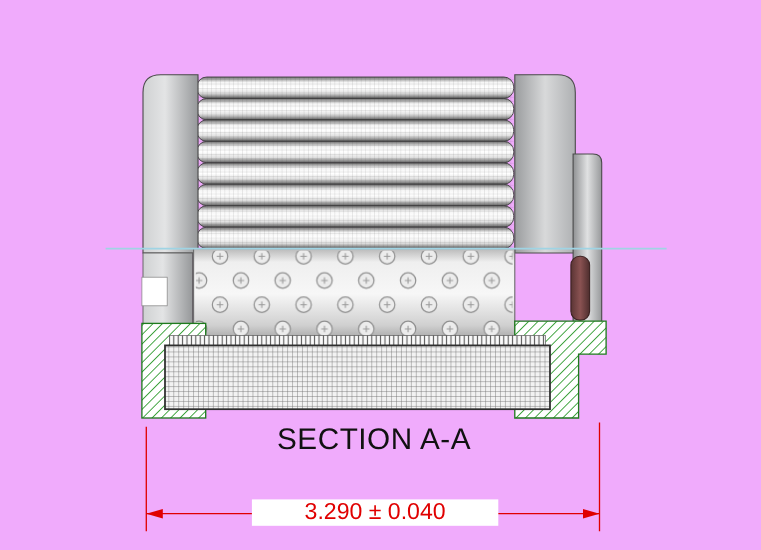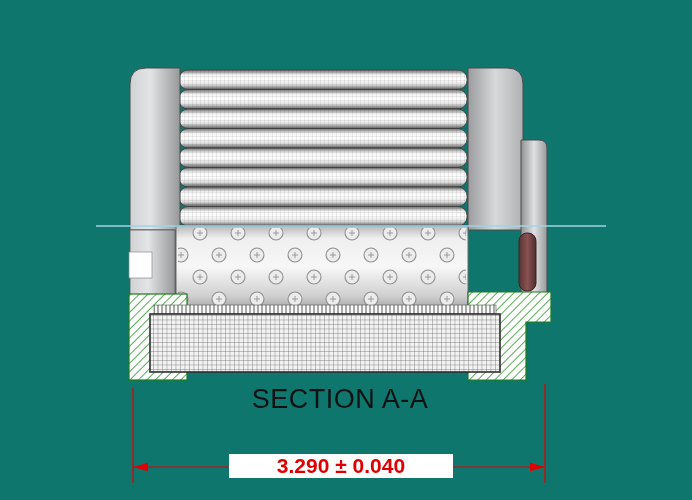--- a/index.html
+++ b/index.html
@@ -1,33 +1,33 @@
 <!DOCTYPE html>
 <html><head>
 <meta charset="utf-8">
 <style>
   html,body{margin:0;padding:0;background:#ffffff;}
   #canvas{
     position:relative;
     width:692px;height:500px;
-    background:#0f766e;
+    background:#f0abfc;
     overflow:hidden;
     font-family:"Liberation Sans", sans-serif;
   }
   #drawing-svg{position:absolute;left:0;top:0;}
   .overlay-text{position:absolute;text-align:center;white-space:nowrap;}
   #section-title{
     left:230px;top:384px;width:220px;
     font-size:27px;color:#111111;
     letter-spacing:0.5px;font-weight:500;
   }
   #dimension-text{
     left:229px;top:454px;width:220px;
     font-size:21px;color:#e00000;
-    background:#ffffff;padding:0 2px;font-weight:bold;
+    background:#ffffff;padding:0 2px;
   }
 </style>
 </head>
 <body>
 
 <div id="canvas">
 
   <svg id="drawing-svg" width="692" height="500" viewBox="0 0 692 500">
     <defs>
       <linearGradient id="capGradL" x1="0" y1="0" x2="1" y2="0">

